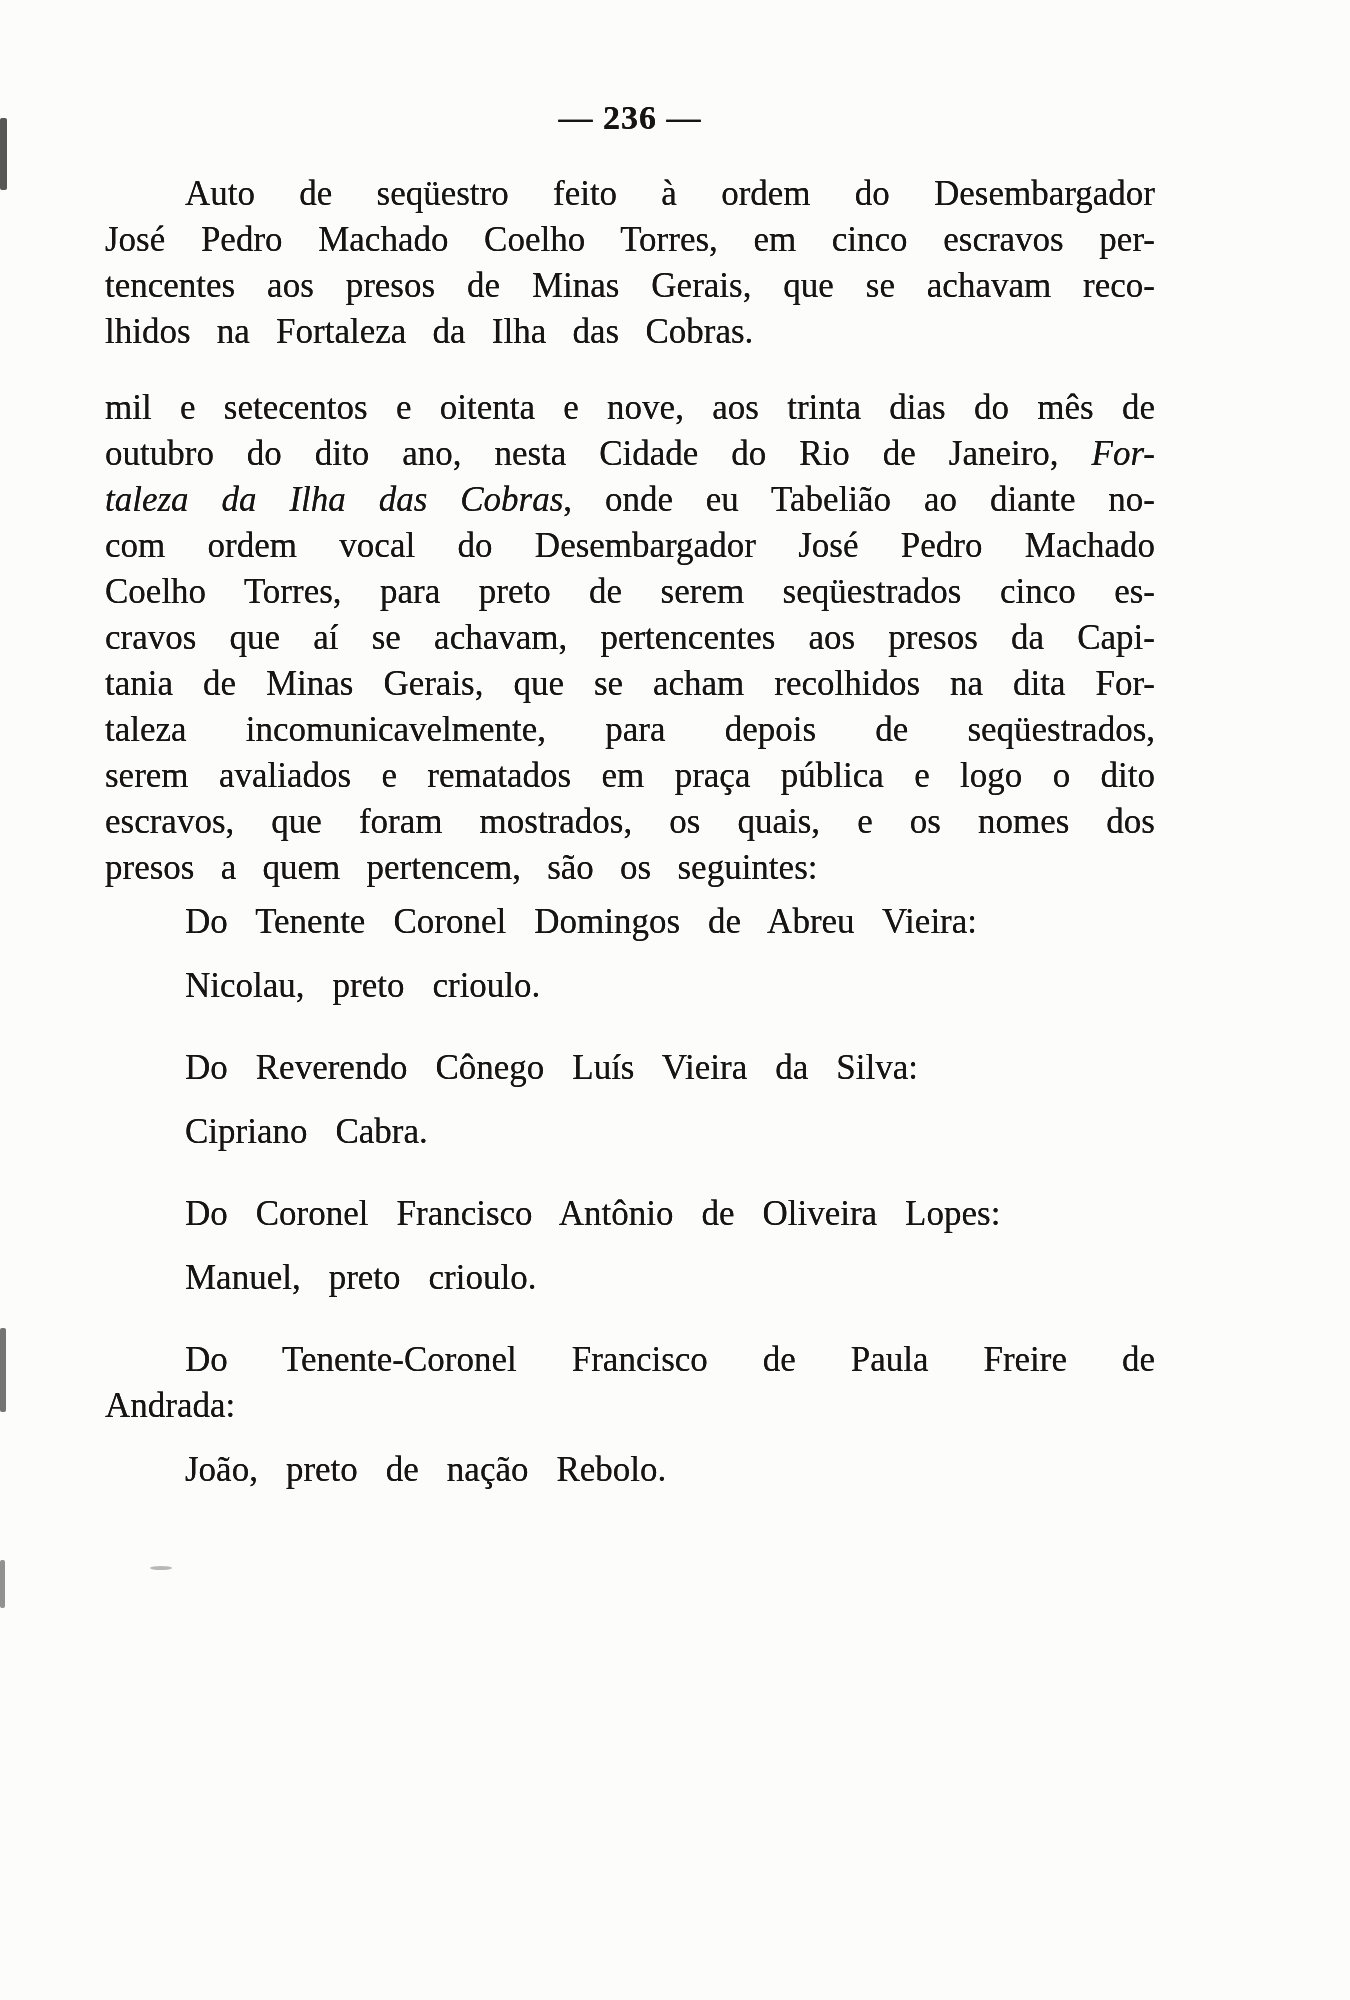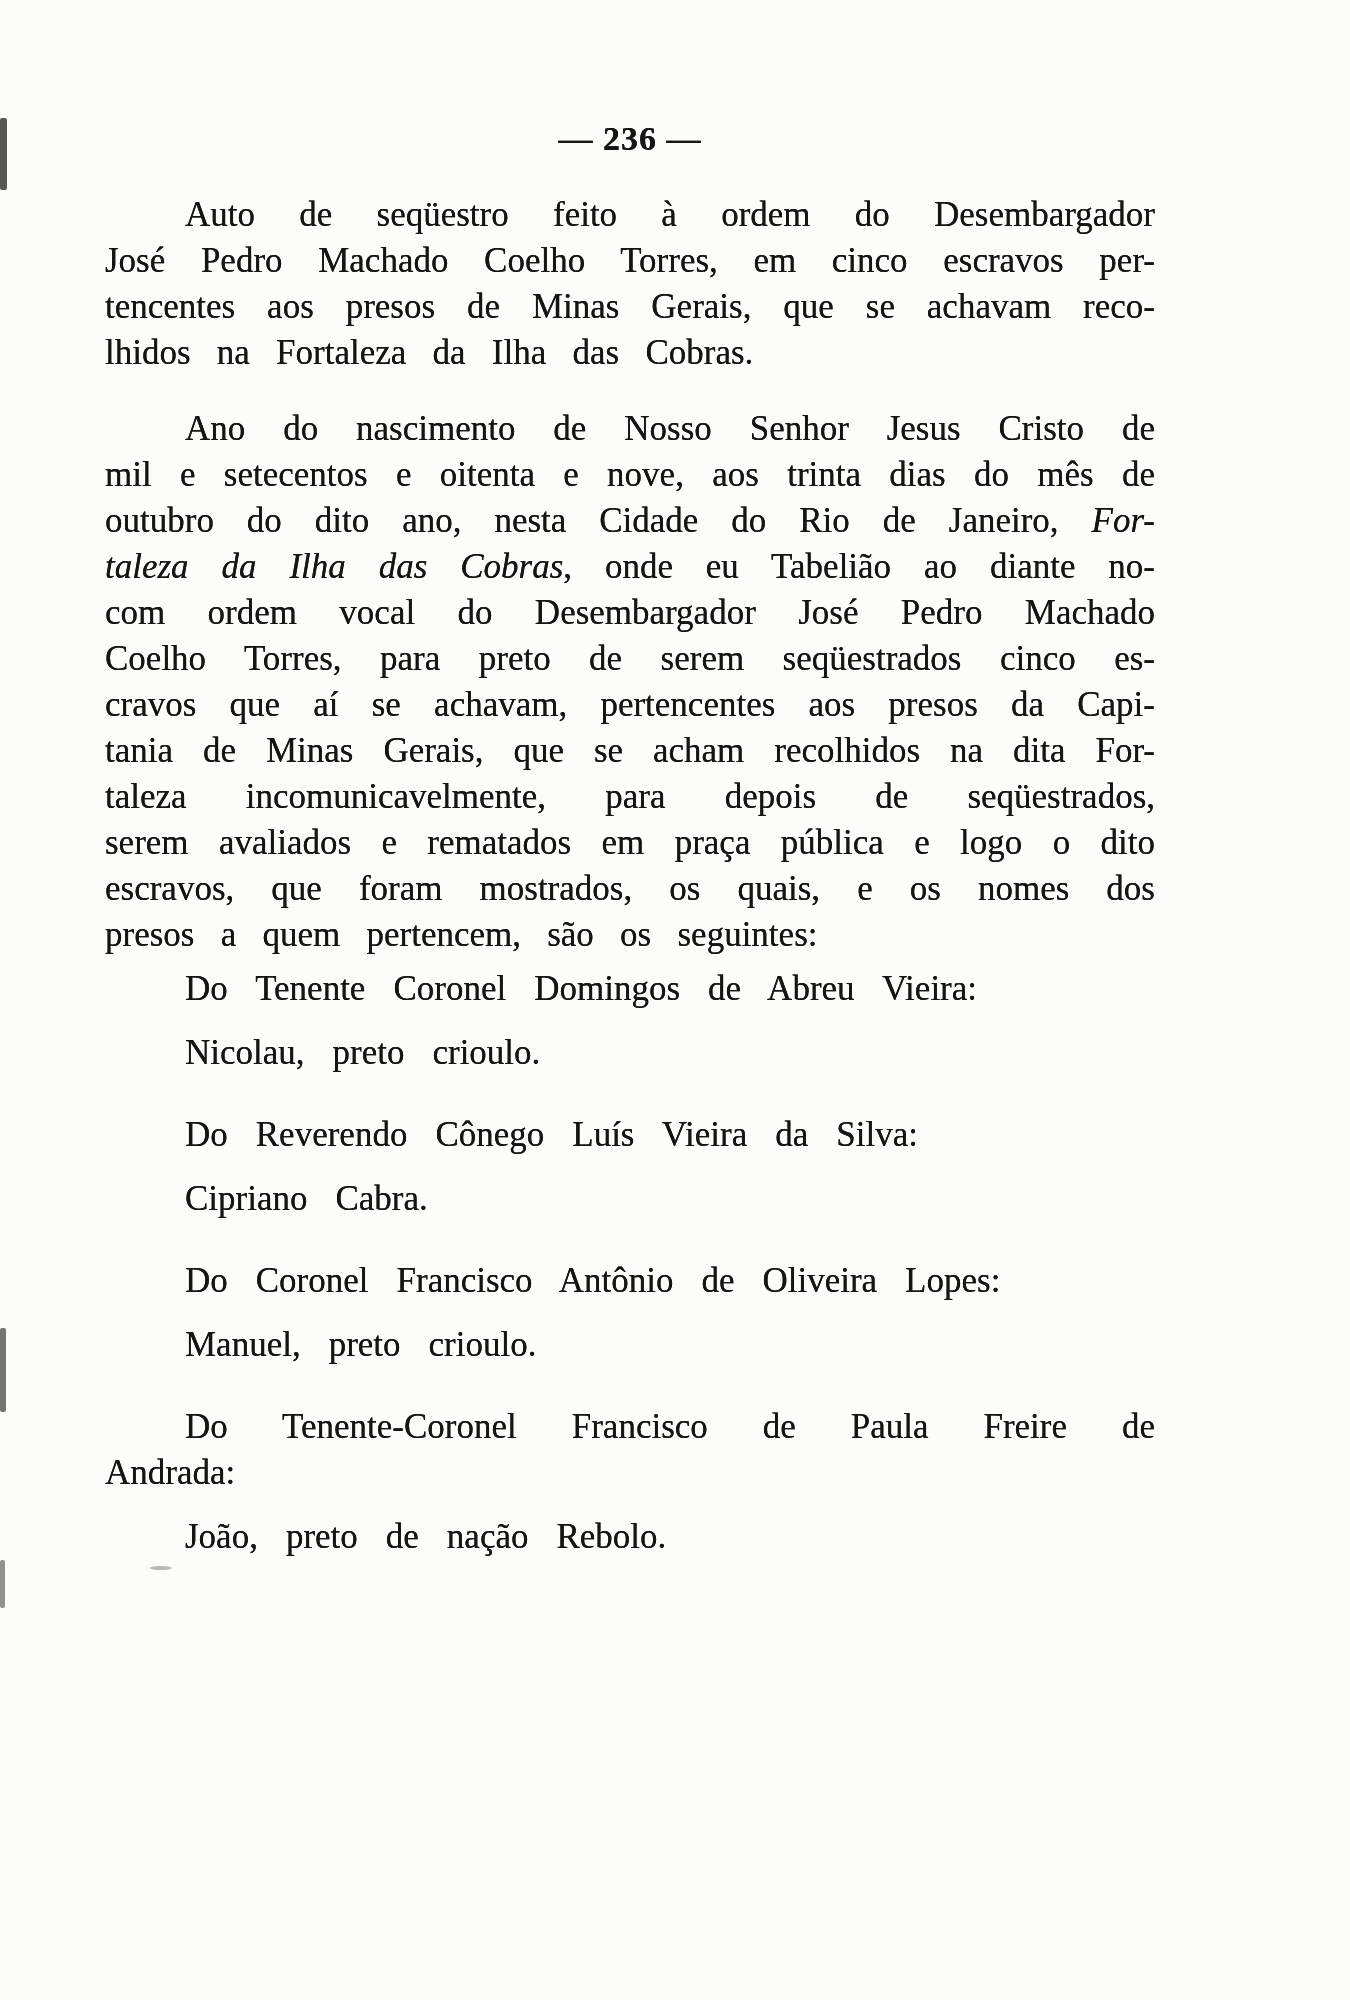--- a/index.html
+++ b/index.html
@@ -12,21 +12,20 @@
     position: relative;
     width: 1350px; height: 2000px;
     background: #fcfcfa;
     overflow: hidden;
     color: #171513;
   }
   .text-column {
     position: absolute;
     left: 105px; top: 95px;
     width: 1050px;
-    margin-top: 21px;
   }
   .page-number {
     text-align: center;
     font-size: 34px;
     line-height: 46px;
     font-weight: bold;
     letter-spacing: 1px;
     text-shadow: 0 0 0.6px currentColor;
   }
   .block { margin: 0; }
@@ -87,21 +86,20 @@
   <div class="text-column">
     <div class="page-number">— 236 —</div>
 
   <div class="block summary">
         <div class="line just indent"><span>Auto de seqüestro feito à ordem do Desembargador</span></div>
         <div class="line just"><span>José Pedro Machado Coelho Torres, em cinco escravos per-</span></div>
         <div class="line just"><span>tencentes aos presos de Minas Gerais, que se achavam reco-</span></div>
         <div class="line"><span>lhidos na Fortaleza da Ilha das Cobras.</span></div>
       </div>
       <div class="block body-par">
-        <div class="line just indent"><span>Ano do nascimento de Nosso Senhor Jesus Cristo de</span></div>
         <div class="line just"><span>mil e setecentos e oitenta e nove, aos trinta dias do mês de</span></div>
         <div class="line just"><span>outubro do dito ano, nesta Cidade do Rio de Janeiro, </span><em>For-</em></div>
         <div class="line just"><em>taleza da Ilha das Cobras</em><span>, onde eu Tabelião ao diante no-</span></div>
         <div class="line just"><span>com ordem vocal do Desembargador José Pedro Machado</span></div>
         <div class="line just"><span>Coelho Torres, para preto de serem seqüestrados cinco es-</span></div>
         <div class="line just"><span>cravos que aí se achavam, pertencentes aos presos da Capi-</span></div>
         <div class="line just"><span>tania de Minas Gerais, que se acham recolhidos na dita For-</span></div>
         <div class="line just"><span>taleza incomunicavelmente, para depois de seqüestrados,</span></div>
         <div class="line just"><span>serem avaliados e rematados em praça pública e logo o dito</span></div>
         <div class="line just"><span>escravos, que foram mostrados, os quais, e os nomes dos</span></div>

